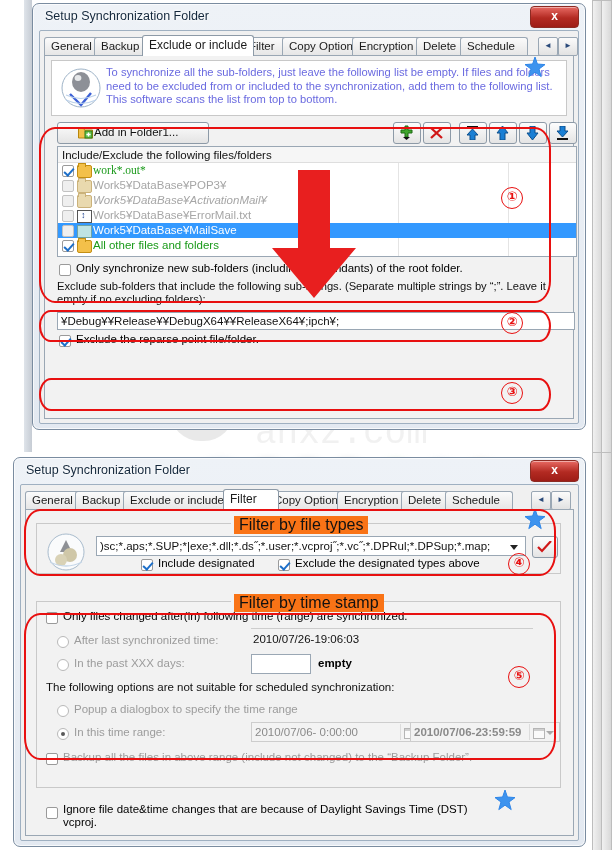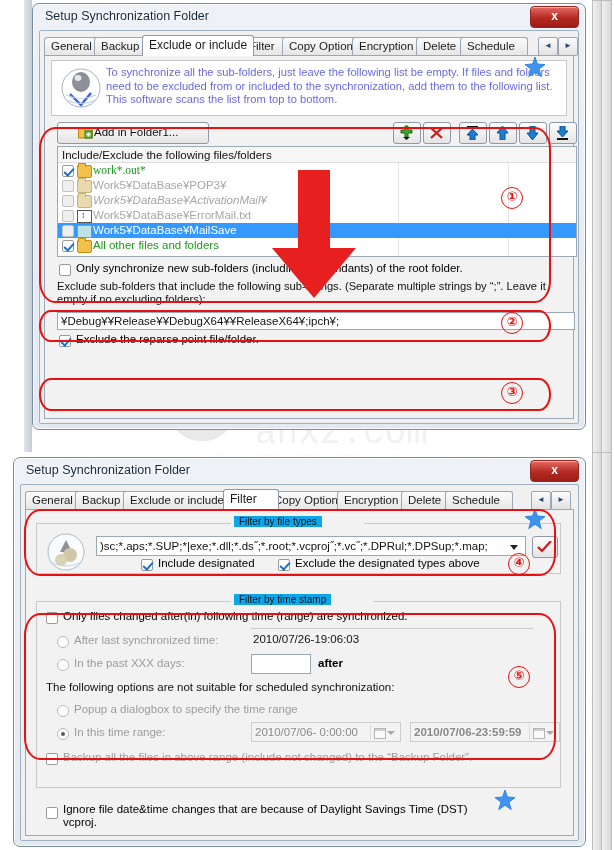--- a/index.html
+++ b/index.html
@@ -80,21 +80,21 @@
     border:1px solid #9aa7b4;border-radius:2px;
     text-align:center;line-height:16px;font-size:8px;color:#2a4a7a;
   }
   .tabpage{
     position:absolute;left:4px;right:4px;top:24px;bottom:4px;
     background:#f2f2f2;border:1px solid #9aa7b4;
   }
   
   .panel{position:absolute;background:#f2f2f2;border:1px solid #c8c8c8;}
   .grouplabel{
-    position:absolute;background:#0ea5e9;padding:0 5px;font-size:10px;color:#111;
+    position:absolute;background:#f97316;padding:0 5px;font-size:16px;color:#111;
   }
   .hr{position:absolute;height:1px;background:#c9c9c9;}
   
   .redbox{
     position:absolute;border:2.2px solid #e81010;border-radius:16px/22px;
     z-index:8;pointer-events:none;
   }
   .rednum{
     position:absolute;z-index:9;width:20px;height:20px;border-radius:50%;
     border:1.6px solid #e81010;color:#e81010;font-size:13px;font-weight:bold;
@@ -395,21 +395,21 @@
 
       <svg style="position:absolute;left:20px;top:22px;" width="40" height="40" viewBox="0 0 40 40">
         <ellipse cx="20" cy="20" rx="18" ry="18" fill="#fafbfc" stroke="#a9bccd"></ellipse>
         <path d="M14 20 L20 8 L26 20z" fill="#8e9095"></path>
         <ellipse cx="24" cy="23" rx="7" ry="7" fill="#cfc7a8"></ellipse>
         <ellipse cx="15" cy="28" rx="6" ry="6" fill="#d9d2b6"></ellipse>
         <path d="M4 30 q16 8 32 0" stroke="#c6d7e8" stroke-width="1.3" fill="none"></path>
       </svg>
 
       <div class="tin" style="left:70px;top:26px;width:430px;height:20px;">
-        <span class="val" style="top:3px;">)sc;*.aps;*.SUP;*|exe;*.dll;*.ds˝;*.root;*.vcproj˝;*.vc˝;*.DPRul;*.DPSup;*.map;</span>
+        <span class="val" style="top:3px;">)sc;*.aps;*.SUP;*|exe;*.dll;*.ds˝;*.user;*.vcproj˝;*.vc˝;*.DPRul;*.DPSup;*.map;</span>
         <span class="comboarw" style="right:7px;top:8px;"></span>
       </div>
       <div class="btn" style="left:506px;top:26px;width:24px;height:20px;">
         <svg style="position:absolute;left:4px;top:4px;" width="15" height="12" viewBox="0 0 15 12">
           <path d="M1 6 L5 10 L14 0" stroke="#d01818" stroke-width="2.2" fill="none"></path>
         </svg>
       </div>
 
       <div class="cb on" style="left:115px;top:49px;"></div>
       <div class="lab" style="left:132px;top:47px;">Include designated</div>
@@ -429,30 +429,30 @@
       <div class="rb" style="left:31px;top:126px;"></div>
       <div class="lab dis" style="left:48px;top:124px;">After last synchronized time:</div>
       <div style="position:absolute;left:225px;top:118px;width:282px;height:1px;background:#cdcdcd;"></div>
       <div class="lab" style="left:227px;top:123px;color:#111;">2010/07/26-19:06:03</div>
 
       <div class="rb" style="left:31px;top:149px;"></div>
       <div class="lab dis" style="left:48px;top:147px;">In the past XXX days:</div>
       <div class="tin" style="left:225px;top:144px;width:60px;height:20px;">
         <span class="val"></span>
       </div>
-      <div class="lab" style="left:292px;top:147px;font-weight:bold;">after</div>
+      <div class="lab" style="left:292px;top:147px;font-weight:bold;">empty</div>
 
       <div class="lab" style="left:20px;top:171px;color:#111;">The following options are not suitable for scheduled synchronization:</div>
 
       <div class="rb" style="left:31px;top:195px;"></div>
       <div class="lab dis" style="left:48px;top:193px;">Popup a dialogbox to specify the time range</div>
 
       <div class="rb on" style="left:31px;top:218px;"></div>
       <div class="lab dis" style="left:48px;top:216px;">In this time range:</div>
-      <div class="tin dis" style="left:225px;top:212px;width:150px;height:20px;">
+      <div class="tin dis" style="left:225px;top:212px;width:180px;height:20px;">
         <span class="val" style="top:3px;">2010/07/06-  0:00:00</span>
         <span class="spin">
             <span class="cal"></span>
             <span class="arw"></span>
           </span>
       </div>
       <div class="tin dis" style="left:384px;top:212px;width:150px;height:20px;">
         <span class="val" style="top:3px;font-weight:bold;">2010/07/06-23:59:59</span>
         <span class="spin">
             <span class="cal"></span>

